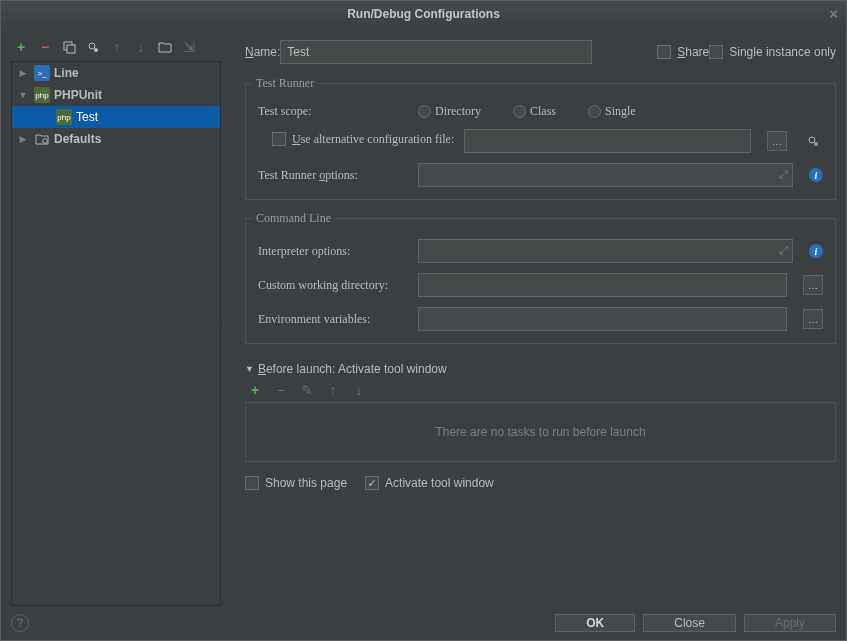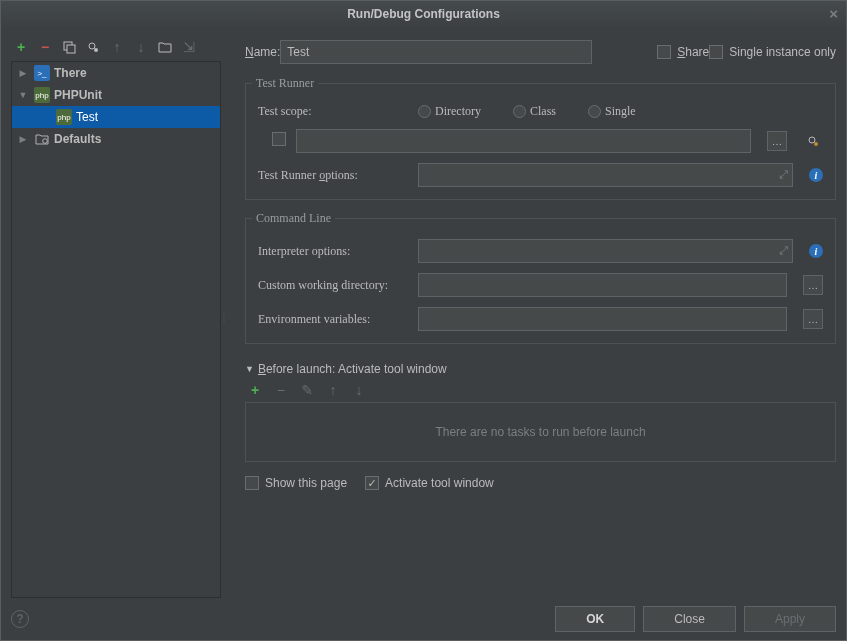--- a/index.html
+++ b/index.html
@@ -54,21 +54,21 @@
   .section-collapser { display: flex; align-items: center; gap: 4px; margin-top: 18px; color: #bbbbbb; cursor: pointer; }
   .mini-toolbar { display: flex; align-items: center; gap: 10px; padding: 6px 0 4px 2px; }
   .task-box { border: 1px solid #4e5254; height: 60px; display: flex; align-items: center; justify-content: center; color: #7c7f80; }
 
   .bottom-checks { display: flex; align-items: center; gap: 18px; margin-top: 14px; }
   .cbox.checked::after { content: "\2713"; color: #bbbbbb; }
 
   .help-icon { width: 18px; height: 18px; border: 1.5px solid #606365; border-radius: 50%; color: #606365; display: inline-flex; align-items: center; justify-content: center; font-weight: bold; cursor: pointer; }
 
   .footer { display: flex; align-items: center; justify-content: space-between; margin-top: 8px; }
-  .dlg-btn { min-width: 60px; height: 26px; background: #45494a; border: 1px solid #5e6365; color: #bbbbbb; padding: 0 30px; cursor: pointer; display: inline-flex; align-items: center; justify-content: center; font-size: 12px; }
+  .dlg-btn { min-width: 60px; height: 18px; background: #45494a; border: 1px solid #5e6365; color: #bbbbbb; padding: 0 30px; cursor: pointer; display: inline-flex; align-items: center; justify-content: center; font-size: 12px; }
   .dlg-btn.primary { font-weight: bold; color: #d6d6d6; }
   .dlg-btn.disabled { color: #6b6e70; cursor: default; }
   .btn-row { display: flex; gap: 8px; }
 
   .splitter { width: 6px; display: flex; align-items: center; justify-content: center; color: #5c5f61; cursor: col-resize; user-select:none; font-size: 9px; line-height: 4px; }
 </style>
 </head>
 <body>
 
 <div class="window">
@@ -102,21 +102,21 @@
             <svg width="14" height="12" viewBox="0 0 14 12">
                 <path d="M1 2h4l1 1h7v8H1z" fill="none" stroke="#bbbbbb"></path>
               </svg>
           </span>
           <span class="tool-icon disabled">⇲</span>
         </div>
         <div class="tree">
           <div class="tree-row">
             <span class="tree-arrow">▶</span>
             <span class="tree-icon bash-icon">&gt;_</span>
-            <span class="tree-label bold">There</span>
+            <span class="tree-label bold">Line</span>
           </div>
           <div class="tree-row">
             <span class="tree-arrow">▼</span>
             <span class="tree-icon php-icon">php</span>
             <span class="tree-label bold">PHPUnit</span>
           </div>
           <div class="tree-row selected indent2">
             <span class="tree-icon php-icon">php</span>
             <span class="tree-label">Test</span>
           </div>
@@ -166,20 +166,21 @@
               <span class="radio">
                   <span class="rdot"></span>
                   <span>Single</span>
                 </span>
             </div>
           </div>
           <div class="row">
             <span class="label-col indent" style="width:auto;">
               <span class="check">
                   <span class="cbox"></span>
+              <span><span class="ul-mnemonic">U</span>se alternative configuration file:</span>
                 </span>
             </span>
             <div class="field-col">
               <div class="input stretch"></div>
               <span class="sq-btn">…</span>
               <span class="sq-btn" style="border:none;background:none;">
                 <svg width="14" height="14" viewBox="0 0 14 14">
                     <circle cx="6" cy="6" r="3" fill="none" stroke="#bbbbbb"></circle>
                     <circle cx="10" cy="10" r="2" fill="#c28a2f"></circle>
                   </svg>

